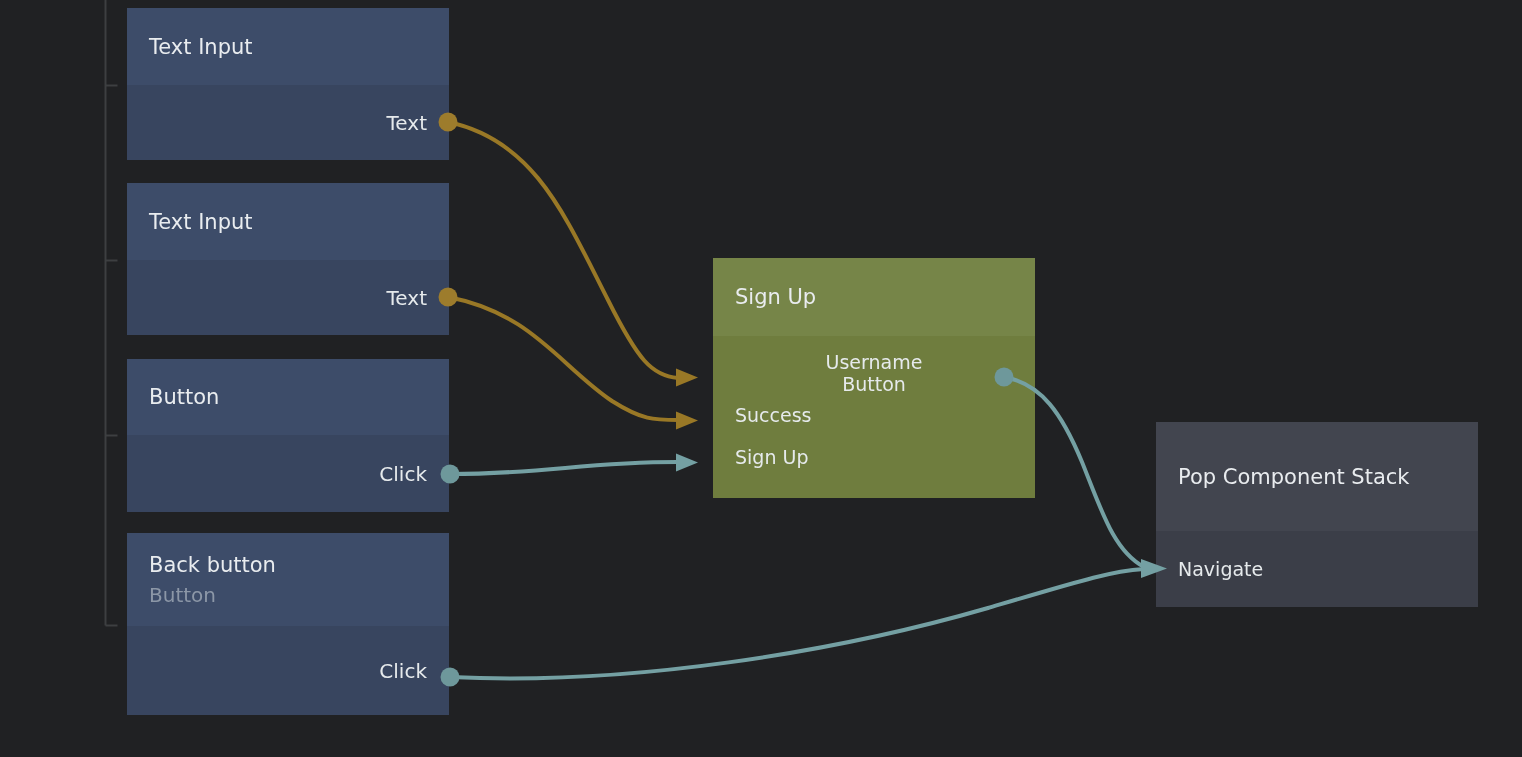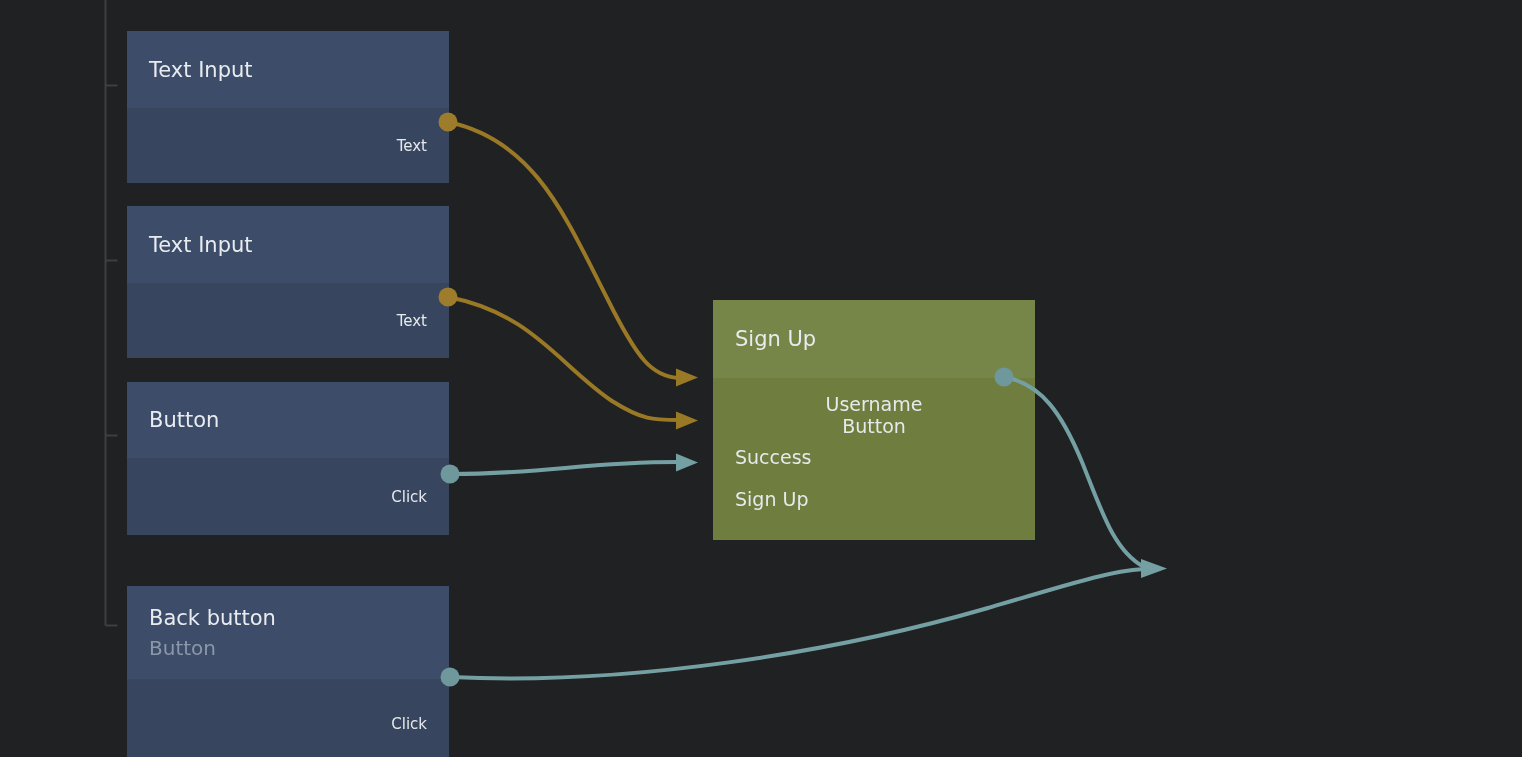--- a/index.html
+++ b/index.html
@@ -8,33 +8,33 @@
     background:#202123;
     font-family:"DejaVu Sans","Liberation Sans",sans-serif;
   }
   svg.layer{position:absolute;left:0;top:0;pointer-events:none;}
   .layer.under{z-index:0;}
   .layer.over{z-index:2;}
 
   .node{position:absolute;width:322px;z-index:1;}
   .node-header{
     box-sizing:border-box;padding:0 22px;
-    display:flex;flex-direction:column;justify-content:center;margin-top:23px;
+    display:flex;flex-direction:column;justify-content:center;
   }
   .node-title{font-size:21px;line-height:30px;color:#e9ecef;font-weight:400;}
   .node-subtitle{font-size:20px;line-height:30px;color:#8c97a7;font-weight:400;}
   .node-body{box-sizing:border-box;}
   .prow{
     height:42px;display:flex;align-items:center;
     padding:0 22px;font-size:19px;color:#e6eaec;
   }
   .prow .spread{width:100%;display:flex;justify-content:center;align-items:center;flex-direction:column;}
   .single-out{
     height:100%;display:flex;align-items:center;justify-content:flex-end;
-    padding:0 22px;font-size:15px;color:#e6eaec;box-sizing:border-box;
+    padding:0 22px;font-size:20px;color:#e6eaec;box-sizing:border-box;
   }
   .single-in{
     height:100%;display:flex;align-items:center;justify-content:flex-start;
     padding:0 22px;font-size:19px;color:#e6eaec;box-sizing:border-box;
   }
 
   
   .blue  .node-header{background:#3d4c69;}
   .blue  .node-body  {background:#38455f;}
   .olive .node-header{background:#768548;}
@@ -77,52 +77,62 @@
     <div class="node-header" style="height:76px;">
       <div class="node-title">Button</div>
     </div>
     <div class="node-body" style="height:77px;">
       <div class="single-out">
         <span>Click</span>
       </div>
     </div>
   </div>
 
-  <div class="node blue" style="left:127px;top:563px;">
+  <div class="node blue" style="left:127px;top:533px;">
     <div class="node-header" style="height:93px;">
       <div class="node-title">Back button</div>
       <div class="node-subtitle">Button</div>
     </div>
     <div class="node-body" style="height:89px;">
       <div class="single-out">
         <span>Click</span>
       </div>
     </div>
   </div>
 
-  <div class="node olive" style="left:684px;top:277px;padding-left:29px;">
+  <div class="node olive" style="left:684px;top:258px;padding-left:29px;">
     <div class="node-header" style="height:78px;">
       <div class="node-title">Sign Up</div>
     </div>
     <div class="node-body" style="height:162px;padding-top:16px;">
       <div class="prow">
         <span class="spread">
           <span>Username</span>
           <span>Button</span>
         </span>
       </div>
       <div class="prow">
         <span>Success</span>
       </div>
       <div class="prow">
         <span>Sign Up</span>
       </div>
     </div>
   </div>
 
+  <div class="node gray" style="left:1156px;top:422px;">
+    <div class="node-header" style="height:109px;">
+      <div class="node-title" style="width:250px;">Pop Component Stack</div>
+    </div>
+    <div class="node-body" style="height:76px;">
+      <div class="single-in">
+        <span>Navigate</span>
+      </div>
+    </div>
+  </div>
 
   <svg class="layer over" width="1522" height="757" viewBox="0 0 1522 757">
 
     <path d="M448,122 C535,140 566,218 608,300 C638,360 652,376 678,378" stroke="#997826" stroke-width="4" fill="none" stroke-linecap="round"></path>
     <path d="M448,297 C532,313 560,366 612,401 C642,420 654,420 678,420" stroke="#997826" stroke-width="4" fill="none" stroke-linecap="round"></path>
 
     <path d="M450,474 C548,474 582,462 678,462" stroke="#74a0a3" stroke-width="4" fill="none" stroke-linecap="round"></path>
     <path d="M1004,377 C1042,384 1062,414 1082,462 C1102,512 1114,551 1144,567" stroke="#74a0a3" stroke-width="4" fill="none" stroke-linecap="round"></path>
     <path d="M450,677 C628,686 836,652 988,608 C1086,579 1112,571 1144,569" stroke="#74a0a3" stroke-width="4" fill="none" stroke-linecap="round"></path>
 

